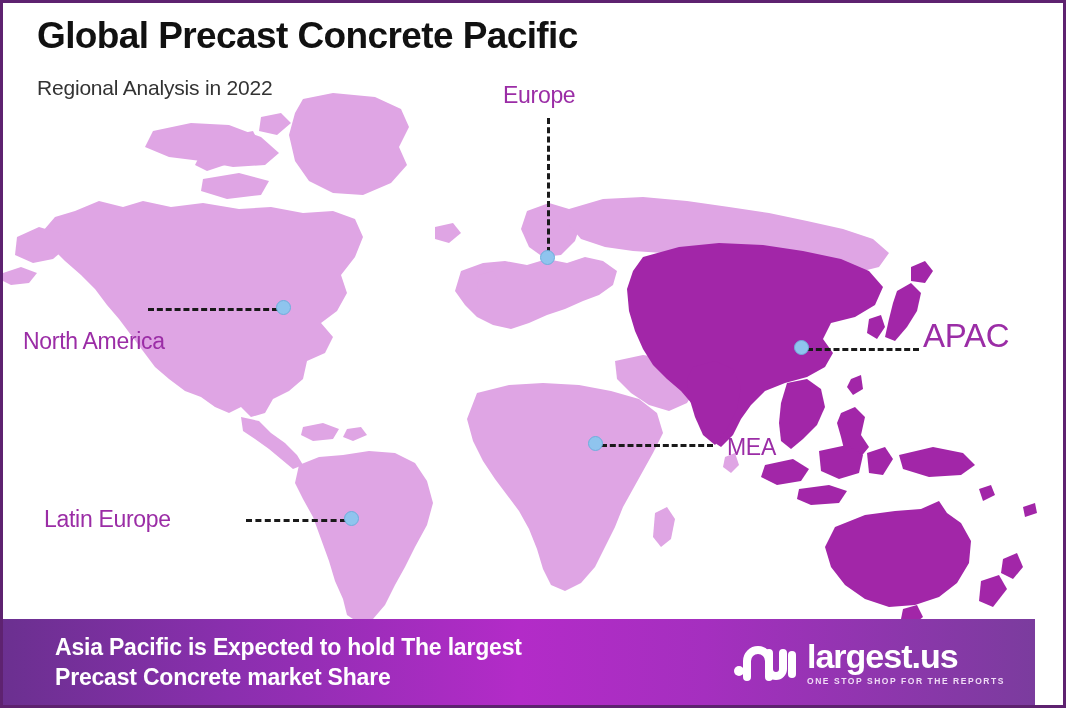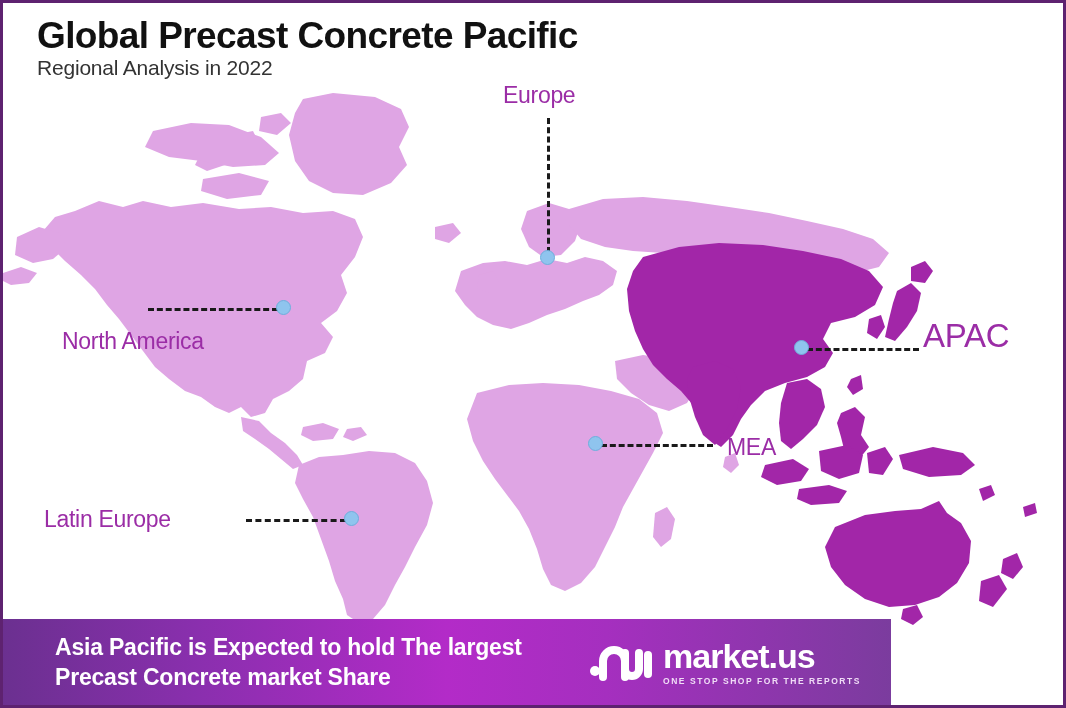--- a/index.html
+++ b/index.html
@@ -30,21 +30,21 @@
   }
   .title {
     font-size: 37px;
     font-weight: bold;
     color: #111111;
     letter-spacing: -0.6px;
     line-height: 1.05;
     white-space: nowrap;
   }
   .subtitle {
-    margin-top: 0;
+    margin-top: 20px;
     font-size: 21px;
     font-weight: 400;
     color: #333333;
     letter-spacing: -0.2px;
     white-space: nowrap;
   }
 
   
   .map-wrap {
     position: absolute;
@@ -109,21 +109,21 @@
     width: 0;
     border-top: none;
     border-left: 3px dashed #1a1a1a;
   }
 
   
   .banner {
     position: absolute;
     left: 0;
     bottom: 0;
-    width: 888px;
+    width: 1032px;
     height: 86px;
     background: linear-gradient(90deg,
         #6B3090 0%,
         #8A2FAE 22%,
         #B32BC8 50%,
         #A52FBF 68%,
         #7B3C9E 100%);
     z-index: 8;
     display: flex;
     align-items: center;
@@ -233,21 +233,21 @@
         <path d="M978 520 L996 514 L1004 528 L990 546 L976 540 Z"></path>
         <path d="M976 428 L988 424 L992 434 L980 440 Z M1020 446 L1032 442 L1034 452 L1022 456 Z"></path>
       </g>
     </svg>
   </div>
 
   <div class="anno-layer">
 
     <div class="leader" style="left:145px; top:305px; width:130px;"></div>
     <div class="marker-dot" style="left:273px; top:297px;"></div>
-    <div class="region-label" style="left:20px; top:326px;margin-left:39px;">North America</div>
+    <div class="region-label" style="left:20px; top:326px;">North America</div>
 
     <div class="leader vertical" style="left:544px; top:115px; height:135px;"></div>
     <div class="marker-dot" style="left:537px; top:247px;"></div>
     <div class="region-label" style="left:500px; top:80px;">Europe</div>
 
     <div class="leader" style="left:243px; top:516px; width:100px;"></div>
     <div class="marker-dot" style="left:341px; top:508px;"></div>
     <div class="region-label" style="left:41px; top:504px;">Latin Europe</div>
 
     <div class="leader" style="left:598px; top:441px; width:112px;"></div>
@@ -268,19 +268,19 @@
     <div class="logo">
       <span class="logo-mark">
         <svg width="64" height="46" viewBox="0 0 64 46" aria-hidden="true">
           <circle cx="6" cy="34" r="5" fill="#ffffff"></circle>
           <path d="M14 40 L14 24 A11 11 0 0 1 36 24 L36 40" fill="none" stroke="#ffffff" stroke-width="8" stroke-linecap="round"></path>
           <path d="M36 16 L36 32 A7 7 0 0 0 50 32 L50 16" fill="none" stroke="#ffffff" stroke-width="8" stroke-linecap="round"></path>
           <rect x="55" y="14" width="8" height="27" rx="4" fill="#ffffff"></rect>
         </svg>
       </span>
       <span class="logo-words">
-        <span class="logo-name">market.us</span>
+        <span class="logo-name">largest.us</span>
         <span class="logo-tag">ONE STOP SHOP FOR THE REPORTS</span>
       </span>
     </div>
   </div>
 
 </div>
 
 </body></html>

